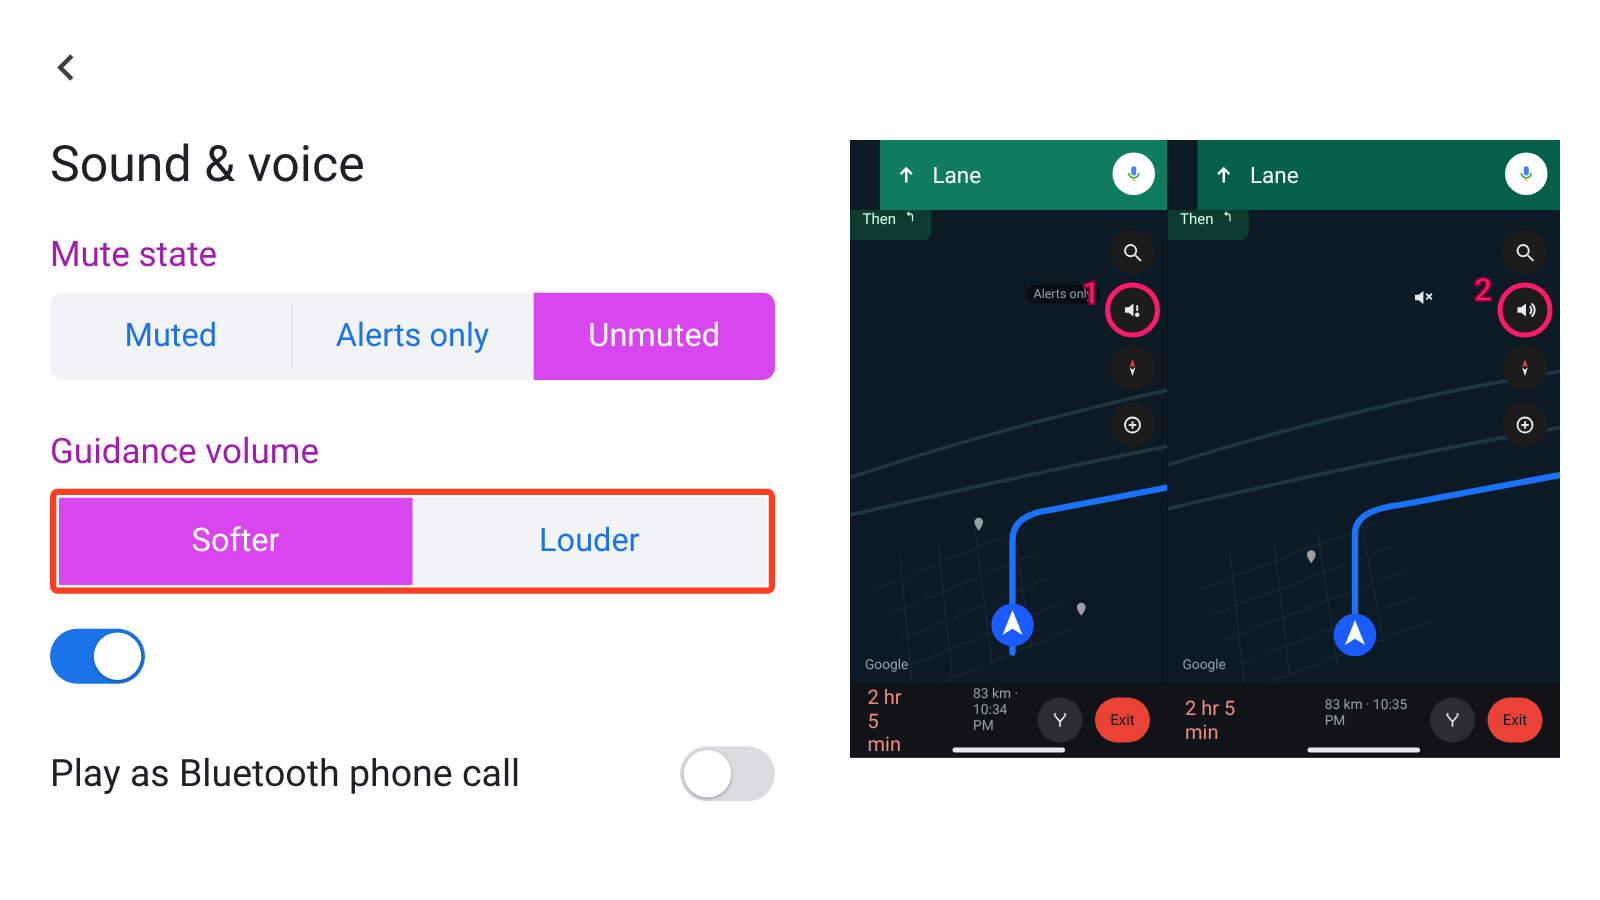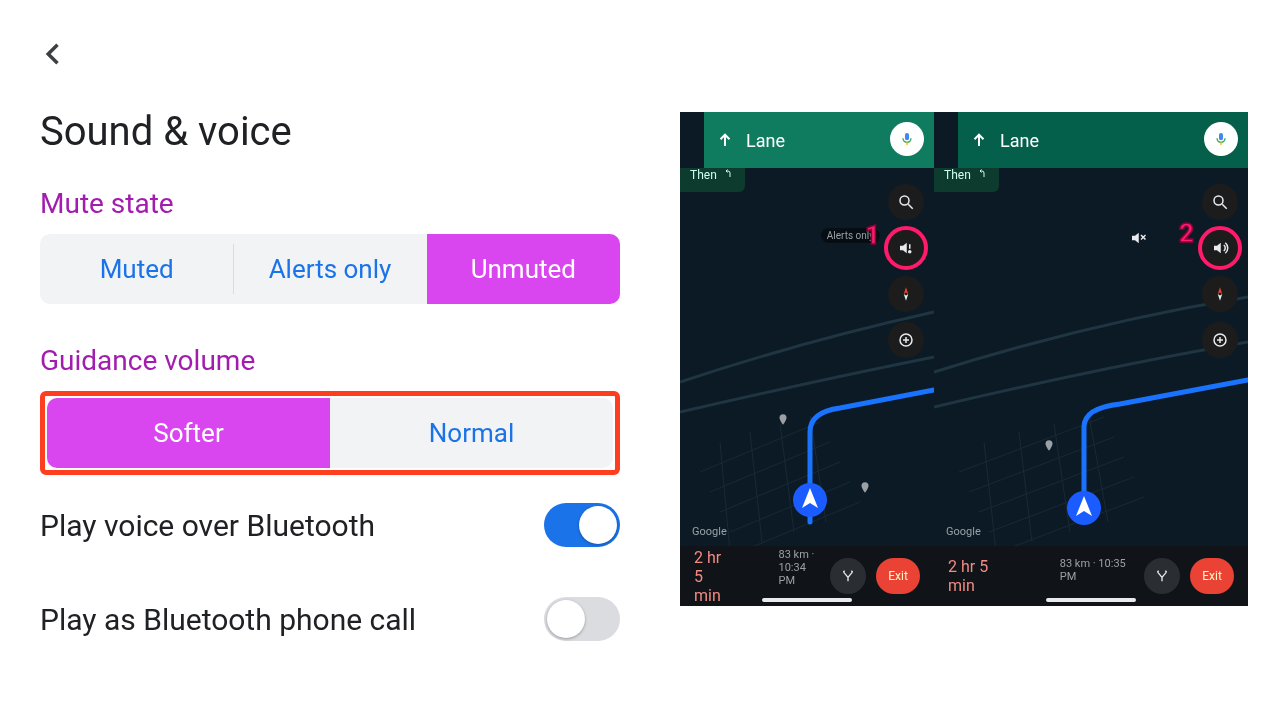--- a/index.html
+++ b/index.html
@@ -15,21 +15,21 @@
   .sec-h1 { font-size: 40px; font-weight: 400; color: #202124; margin-bottom: 32px; }
   .sub-h  { font-size: 28px; font-weight: 400; color: #a21caf; margin: 10px 0 14px; }
 
   .seggroup { display: flex; width: 100%; background: #f1f3f4; border-radius: 10px; overflow: hidden; height: 70px; }
   .seg { flex: 1; display: flex; align-items: center; justify-content: center; font-size: 26px; color: #1a73e8; cursor: pointer; position: relative; }
   .seg.sel { background: #d946ef; color: #fff; }
   .seg + .seg::before { content:""; position:absolute; left:0; top:10px; bottom:10px; width:1px; background:#dadce0; }
   .seg.sel + .seg::before, .seg + .seg.sel::before { display:none; }
 
   .highlight-frame { border: 5px solid #ff3d1f; border-radius: 6px; padding: 2px; margin-bottom: 28px; }
-  .highlight-frame .seggroup { border-radius: 10px; }
+  .highlight-frame .seggroup { border-radius: 0; }
 
   .row { display:flex; align-items:center; justify-content:space-between; margin-top: 28px; }
   .row-label { font-size: 30px; color: #202124; }
 
   .switch { position: relative; width: 76px; height: 44px; border-radius: 22px; background: #dadce0; cursor: pointer; }
   .switch .knob { position:absolute; top:3px; left:3px; width:38px; height:38px; background:#fff; border-radius:50%; box-shadow:0 1px 3px rgba(0,0,0,.3); transition:left .15s; }
   .switch.on { background:#1a73e8; }
   .switch.on .knob { left:35px; }
 
   
@@ -71,21 +71,21 @@
   .mute-extra svg { width:18px; height:18px; stroke:#e8eaed; stroke-width:2; fill:none; }
 
   .watermark { position:absolute; left:12px; bottom:68px; font-size:11px; color:#9aa0a6; }
 
   .bottombar { position:absolute; left:0; right:0; bottom:0; height:60px; background:#101418; display:flex; align-items:center; padding:0 14px; gap:10px; }
   .eta-time { color:#f28b82; font-size:16px; }
   .eta-sub  { color:#9aa0a6; font-size:11px;margin-left:48px; }
   .eta { display:flex; flex-direction:row; gap:2px; flex:1; }
   .roundbtn { width:36px; height:36px; border-radius:50%; background:#2a2e33; display:flex; align-items:center; justify-content:center; cursor:pointer; }
   .roundbtn svg { width:16px; height:16px; stroke:#e8eaed; stroke-width:2; fill:none; }
-  .exit { width:44px; height:36px; border-radius:18px; background:#ea4335; color:#fef9c3; font-size:12px; display:flex; align-items:center; justify-content:center; cursor:pointer; }
+  .exit { width:44px; height:36px; border-radius:18px; background:#ea4335; color:#0f172a; font-size:12px; display:flex; align-items:center; justify-content:center; cursor:pointer; }
   .gesturebar { position:absolute; bottom:4px; left:50%; transform:translateX(-50%); width:90px; height:4px; border-radius:2px; background:#e8eaed; }
 
   .pin { position:absolute; width:14px; height:14px; }
   .pin svg { width:14px; height:14px; fill:#9aa0a6; }
 </style>
 </head>
 <body>
 
 <div class="canvas">
 
@@ -102,26 +102,25 @@
     <div class="seggroup" style="margin-bottom:40px">
       <div class="seg">Muted</div>
       <div class="seg">Alerts only</div>
       <div class="seg sel">Unmuted</div>
     </div>
 
     <div class="sub-h">Guidance volume</div>
     <div class="highlight-frame">
       <div class="seggroup">
         <div class="seg sel">Softer</div>
-        <div class="seg">Normal</div>
+        <div class="seg">Louder</div>
       </div>
     </div>
 
     <div class="row">
-      <div class="row-label">Play voice over Bluetooth</div>
       <div class="switch on">
           <div class="knob"></div>
         </div>
     </div>
 
     <div class="row" style="margin-top:50px">
       <div class="row-label">Play as Bluetooth phone call</div>
       <div class="switch">
           <div class="knob"></div>
         </div>

